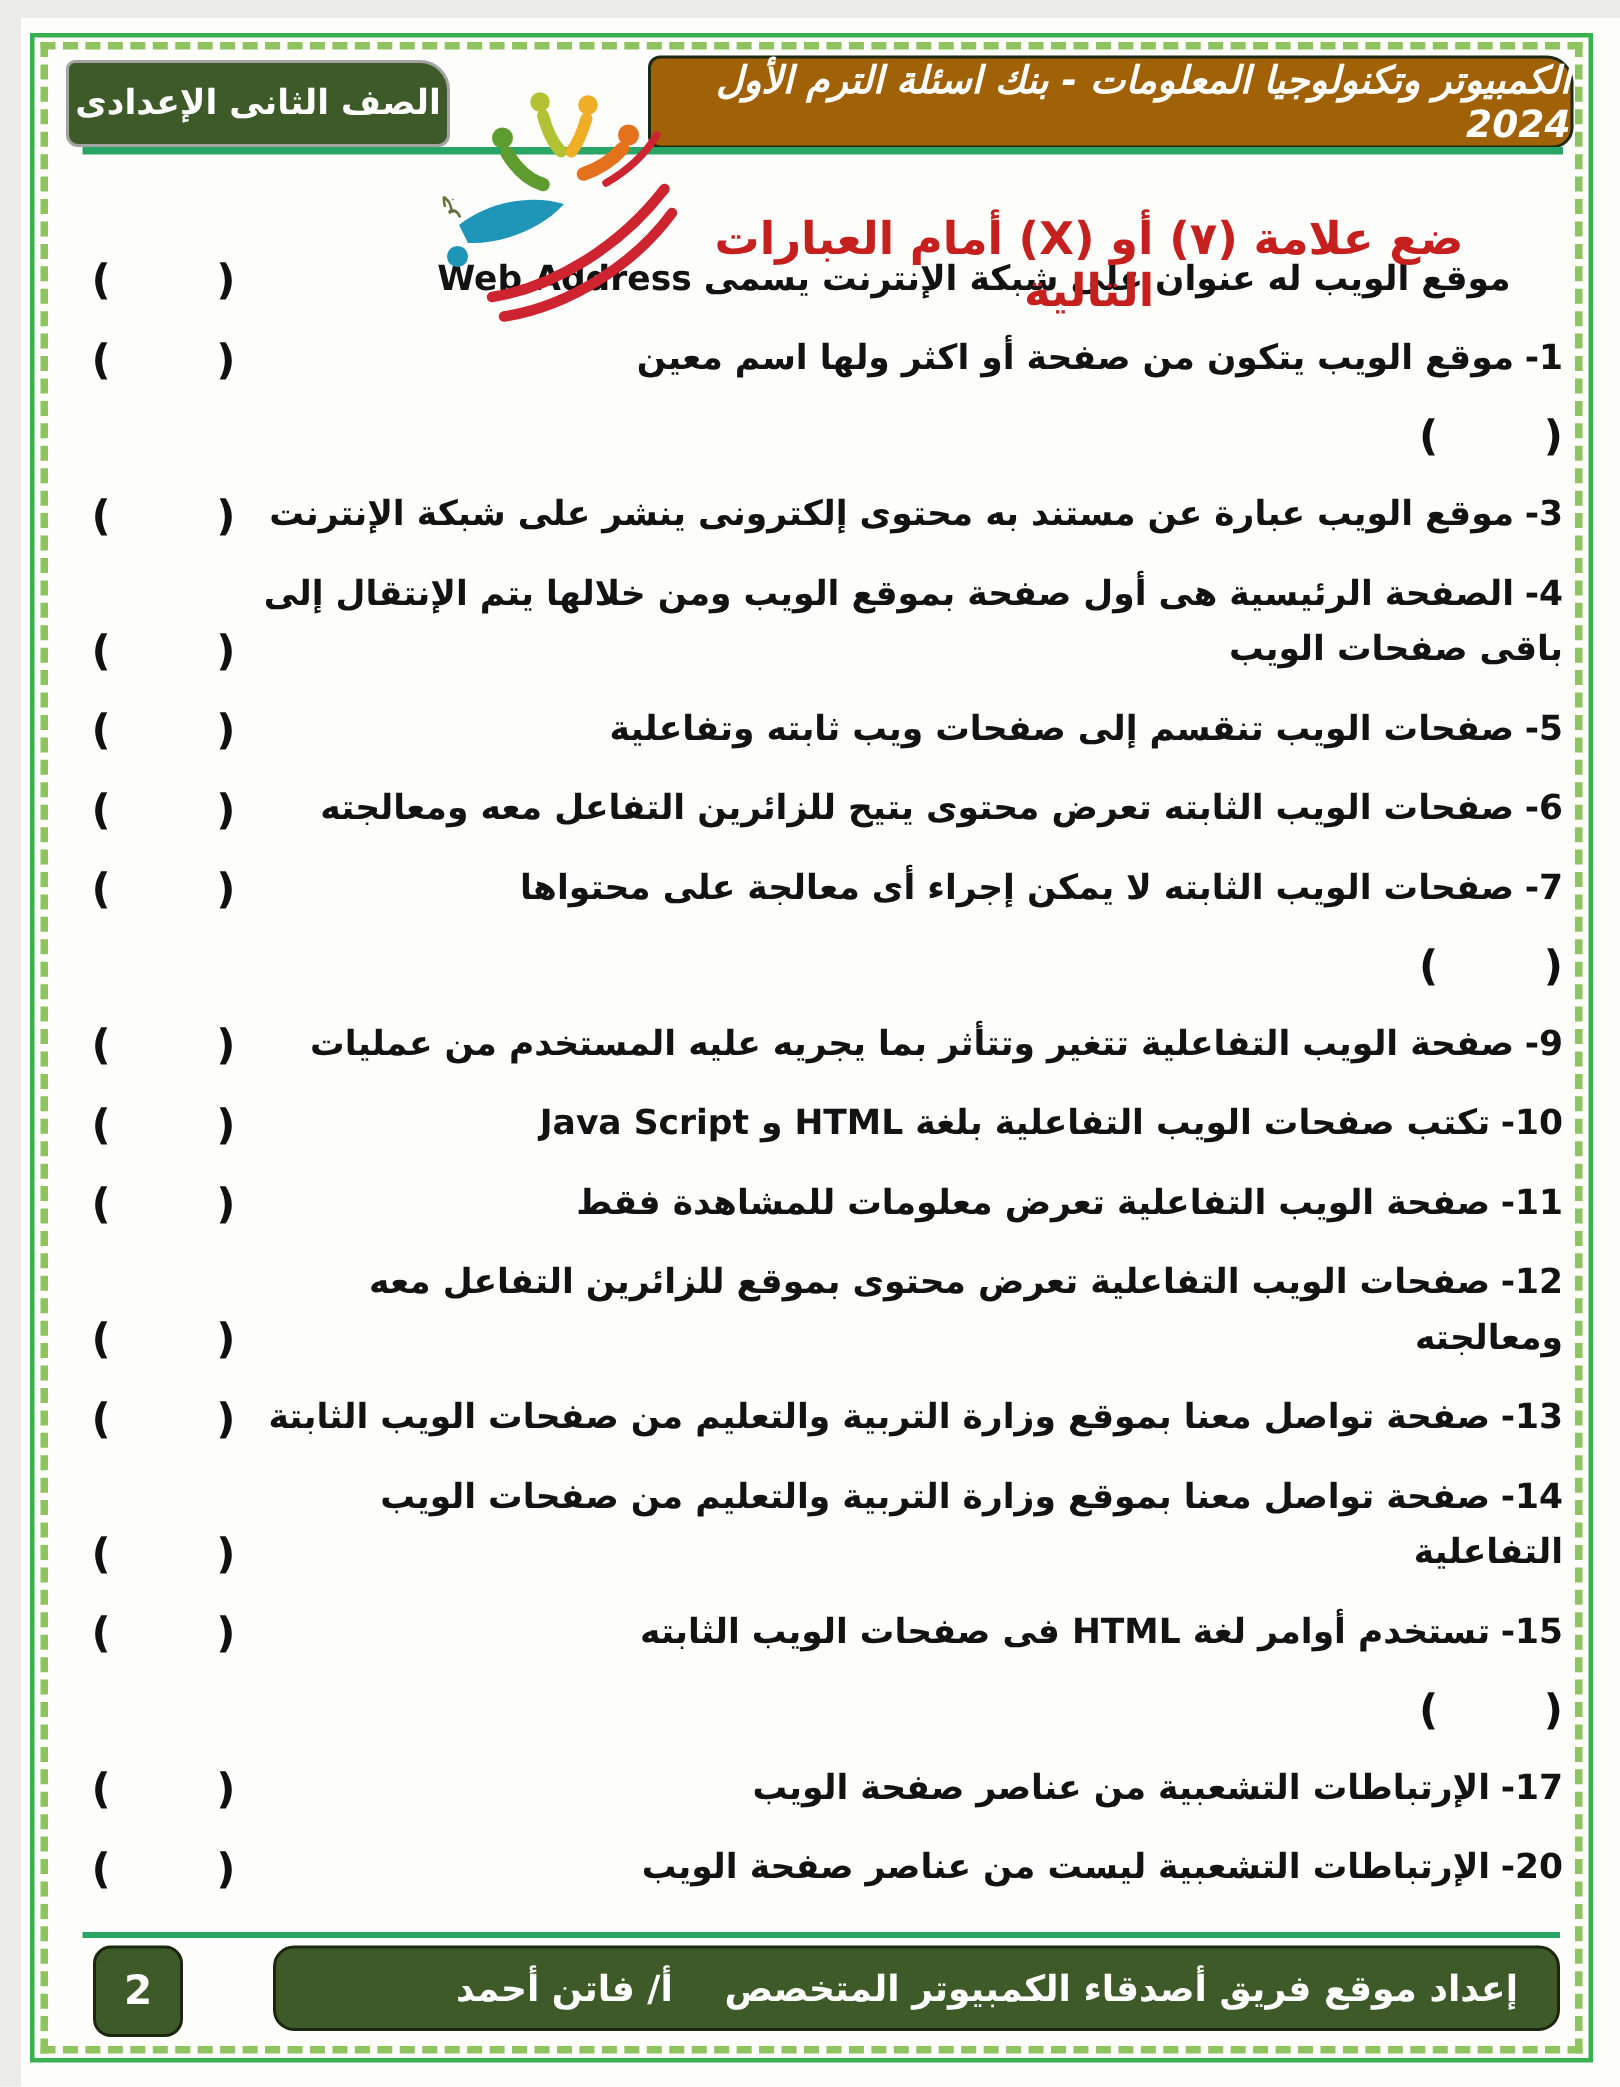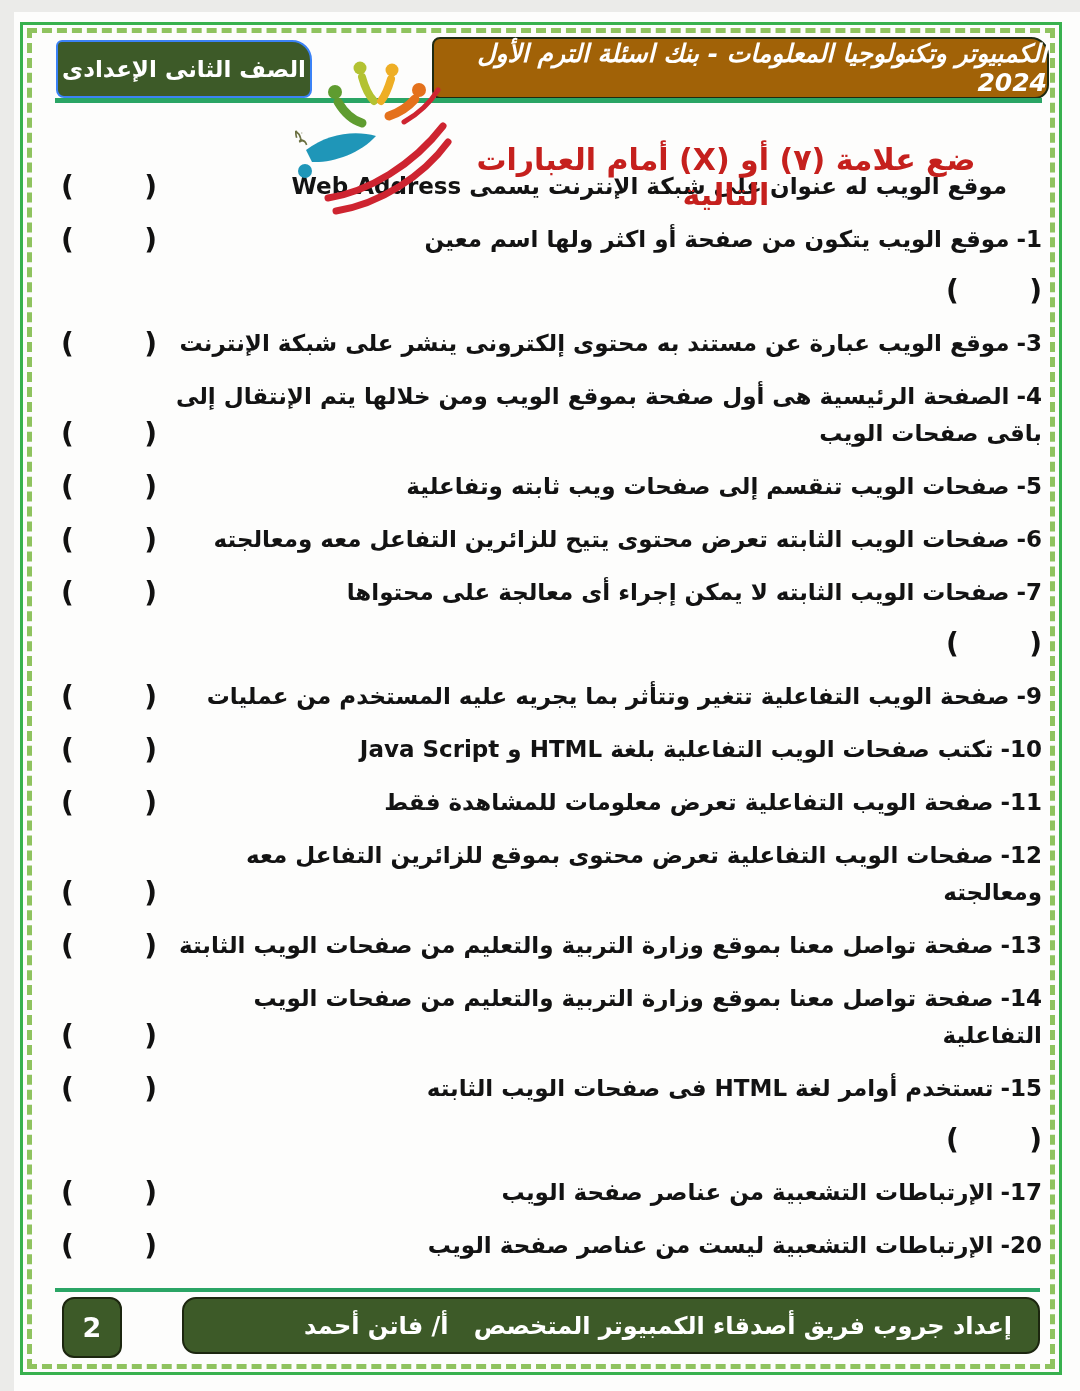--- a/index.html
+++ b/index.html
@@ -10,22 +10,22 @@
     direction:rtl;
   }
   
   .strip-top{position:absolute;left:0;top:0;right:0;height:12px;background:#ebebe9;}
   .strip-left{position:absolute;left:0;top:0;width:14px;bottom:0;background:#ebebe9;}
   
   .border-solid{position:absolute;left:20px;top:22px;right:18px;bottom:16px;border:3px solid #38b14e;}
   .border-dashed{position:absolute;left:27px;top:28px;right:25px;bottom:22px;border:5px dashed #8fc35f;}
   
   .grade-box{
-    position:absolute;left:56px;top:40px;width:252px;height:54px;
-    background:#3d5a28;border:2px solid #3b82f6;border-radius:6px 20px 8px 8px;
+    position:absolute;left:44px;top:40px;width:252px;height:54px;
+    background:#3d5a28;border:2px solid #a3a3a3;border-radius:6px 20px 8px 8px;
     color:#fff;font-weight:bold;font-size:23px;
     display:flex;align-items:center;justify-content:center;z-index:3;
   }
   .subject-box{
     position:absolute;left:432px;top:37px;width:613px;height:58px;
     background:#a16207;border:2px solid #1f2a12;border-radius:8px 18px 14px 8px;
     color:#fff;font-weight:bold;font-size:25px;
     display:flex;align-items:flex-start;justify-content:center;z-index:3;font-style:italic;
   }
   .teal-line{position:absolute;left:55px;top:98px;right:38px;height:5px;background:#2aa565;z-index:4;}
@@ -295,19 +295,19 @@
     <div class="answer">
       <span>(</span>
       <span>)</span>
     </div>
   </div>
 </div>
 
 <div class="teal-line-bottom"></div>
 
 <div class="footer-bar">
-  <span>إعداد جروب فريق أصدقاء الكمبيوتر المتخصص</span>
+  <span>إعداد موقع فريق أصدقاء الكمبيوتر المتخصص</span>
   <span>أ/ فاتن أحمد</span>
 </div>
 
 <div class="page-num">
   <span>2</span>
 </div>
 
 </body></html>

